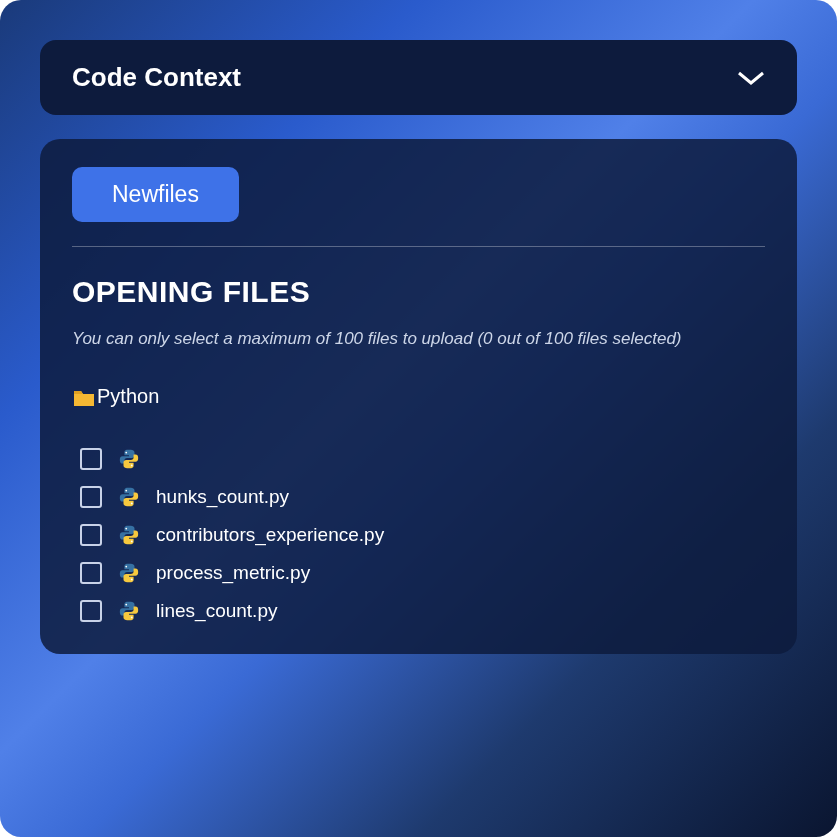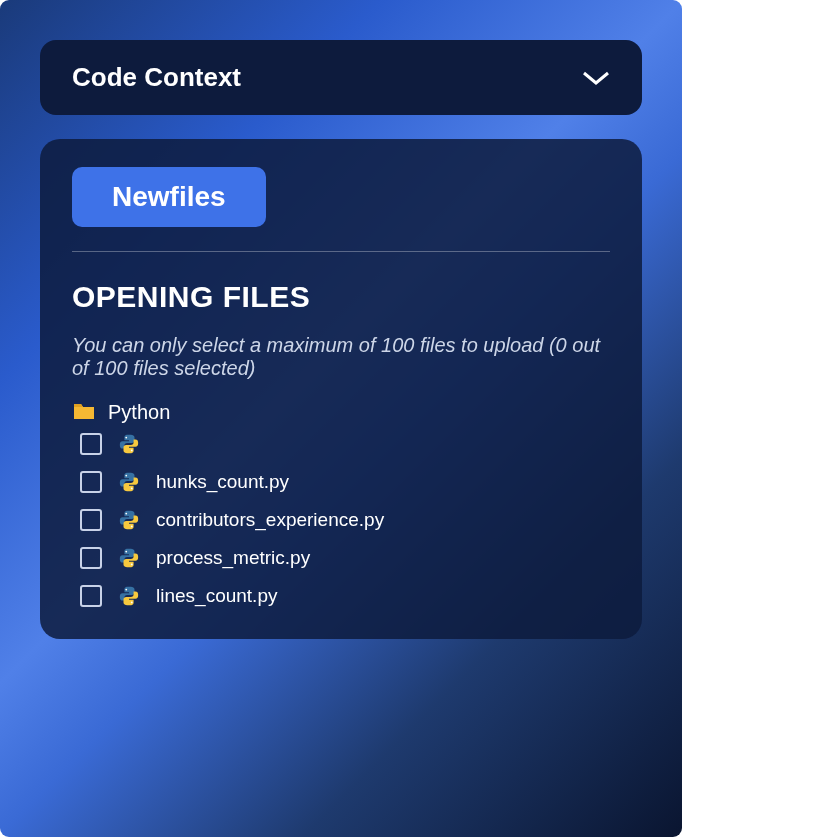--- a/index.html
+++ b/index.html
@@ -9,24 +9,24 @@
     }
     
     body {
       width: 837px;
       height: 837px;
       font-family: -apple-system, BlinkMacSystemFont, 'Segoe UI', Helvetica, Arial, sans-serif;
       overflow: hidden;
     }
     
     .outer-container {
-      width: 682px;
+      width: 837px;
       height: 837px;
       background: linear-gradient(135deg, #1a3a7a 0%, #2a5bcc 25%, #5080e8 45%, #3a6ad5 55%, #1e3a6e 75%, #0a1530 100%);
-      border-radius: 9px;
+      border-radius: 21px;
       padding: 40px;
       position: relative;
     }
     
     .header-bar {
       background: #0d1b3d;
       border-radius: 16px;
       padding: 22px 32px;
       display: flex;
       justify-content: space-between;
@@ -55,22 +55,22 @@
     }
     
     .tabs {
       display: flex;
       gap: 48px;
       align-items: center;
       margin-bottom: 24px;
     }
     
     .tab {
-      font-size: 28px;
-      font-weight: 700;
+      font-size: 23px;
+      font-weight: 400;
       padding: 14px 40px;
       border-radius: 10px;
       cursor: pointer;
     }
     
     .tab.active {
       background: #3e72e8;
       color: #ffffff;
     }
     
@@ -88,31 +88,31 @@
     .section-title {
       color: #ffffff;
       font-size: 30px;
       font-weight: 700;
       letter-spacing: 0.5px;
       margin-bottom: 20px;
     }
     
     .hint-text {
       color: #cdd6e8;
-      font-size: 20px;
+      font-size: 17px;
       font-style: italic;
       font-weight: 300;
-      margin-bottom: 21px;
+      margin-bottom: 36px;
     }
     
     .folder-row {
       display: flex;
-      align-items: flex-start;
-      gap: 12px;
-      margin-bottom: 9px;
+      align-items: flex-end;
+      gap: 1px;
+      margin-bottom: 40px;
     }
     
     .folder-icon {
       width: 24px;
       height: 20px;
     }
     
     .folder-name {
       color: #ffffff;
       font-size: 20px;

